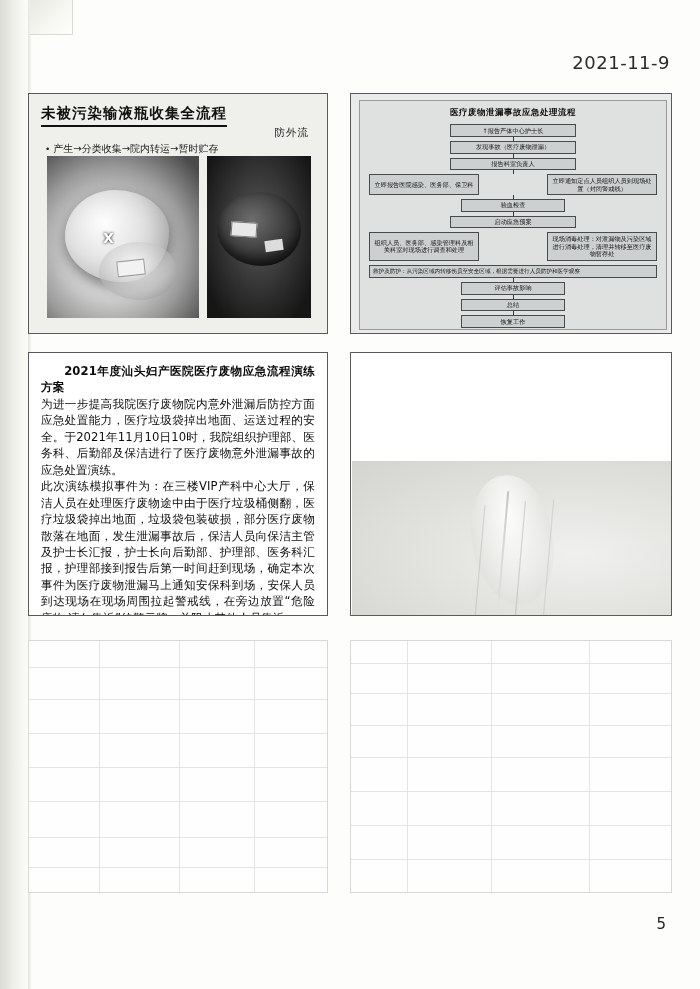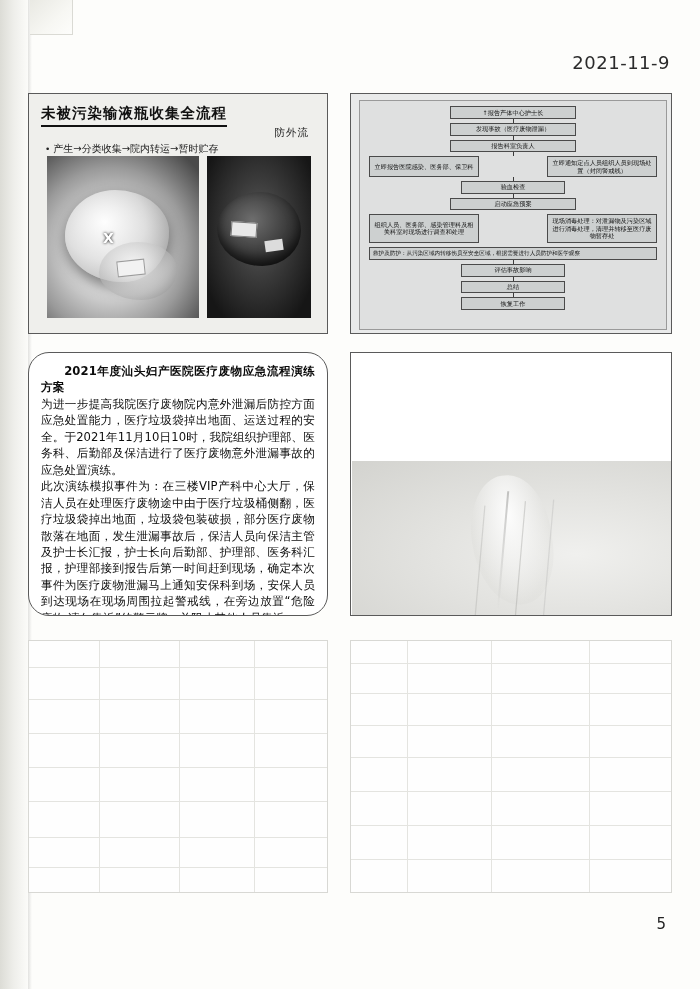--- a/index.html
+++ b/index.html
@@ -242,21 +242,20 @@
     padding: 2px 3px;
     box-sizing: border-box;
     text-align: left;
   }
 
   
   #slide3 {
     left: 28px; top: 352px; width: 300px; height: 264px;
     background: #ffffff;
     padding: 10px 12px;
-    border-radius: 21px;
   }
   #slide3 p {
     margin: 0;
     font-size: 11.6px;
     line-height: 1.42;
     color: #0c0c0c;
     text-align: justify;
     text-indent: 2em;
     letter-spacing: 0.1px;
   }
@@ -356,20 +355,21 @@
 
     <div class="photo photo-b">
       <div class="blob"></div>
       <div class="tag"></div>
       <div class="tag2"></div>
     </div>
   </div>
 
   <div class="slide" id="slide2">
     <div class="inner">
+      <div class="fc-title">医疗废物泄漏事故应急处理流程</div>
 
       <div class="fc-wrap">
         <div class="fc-node fc-w2">↑报告产体中心护士长</div>
         <div class="fc-gap"></div>
         <div class="fc-node fc-w2">发现事故（医疗废物泄漏）</div>
         <div class="fc-gap"></div>
         <div class="fc-node fc-w2">报告科室负责人</div>
         <div class="fc-gap"></div>
 
         <div class="fc-row">

